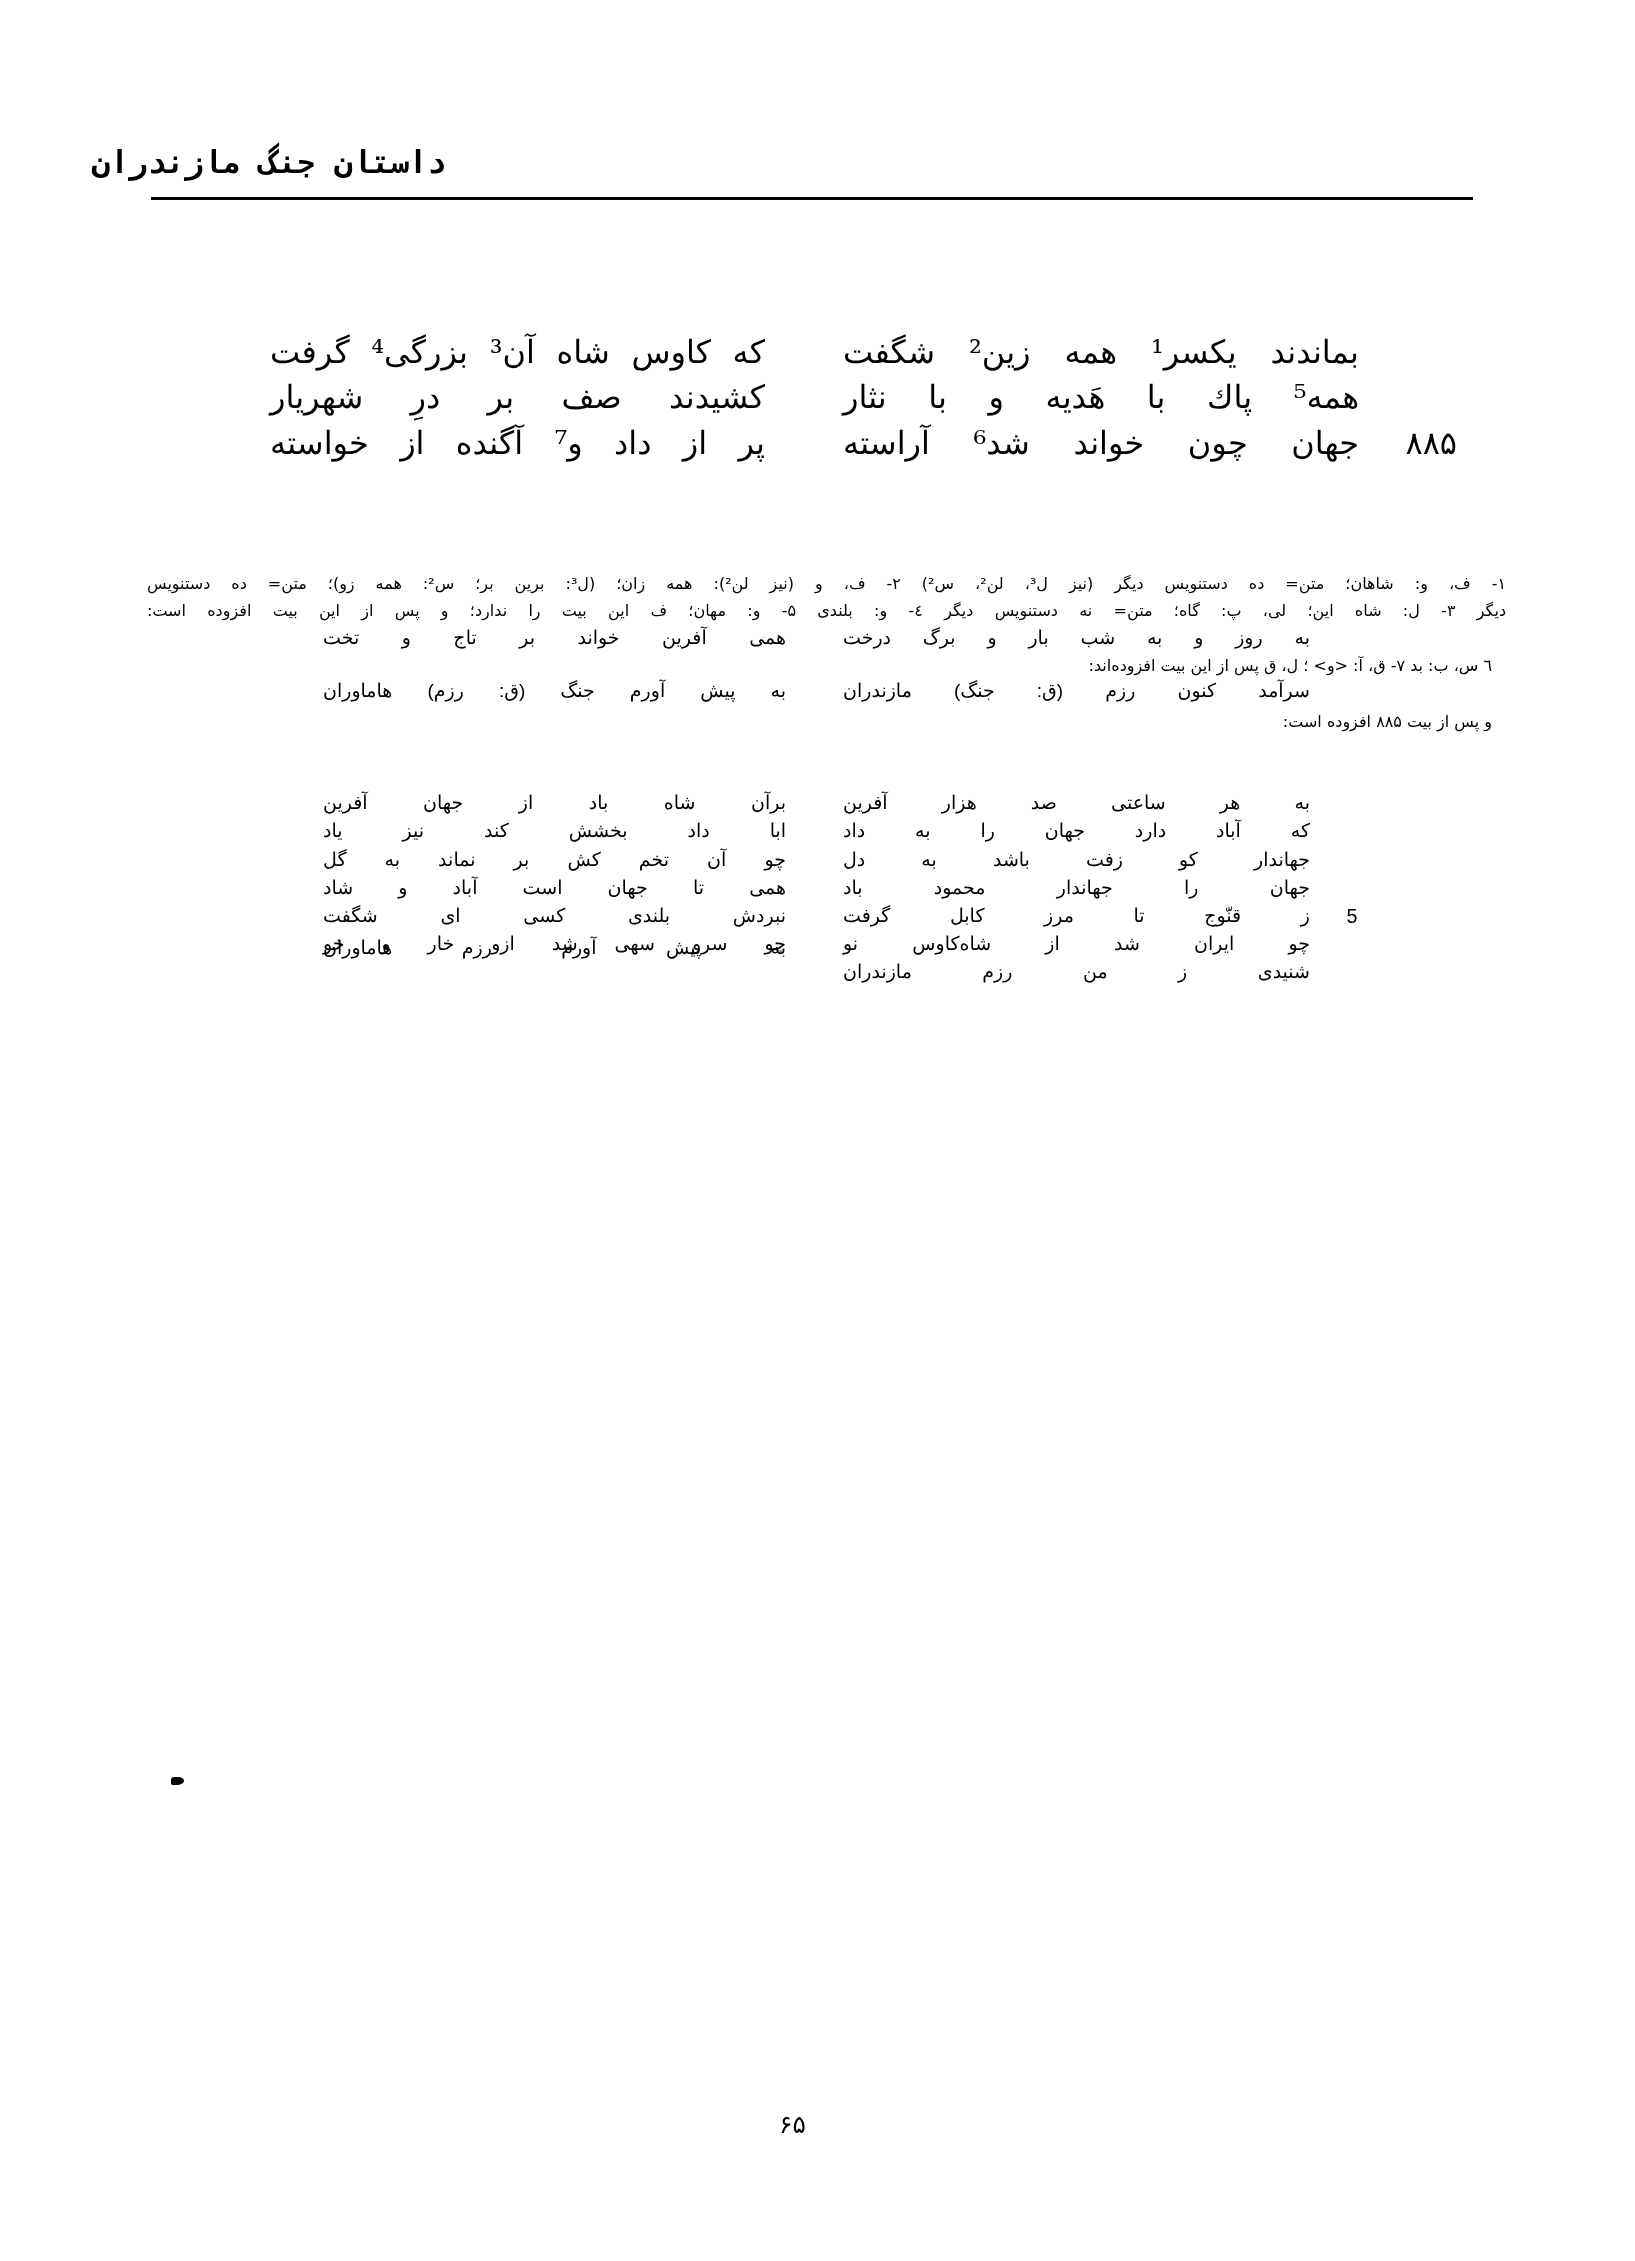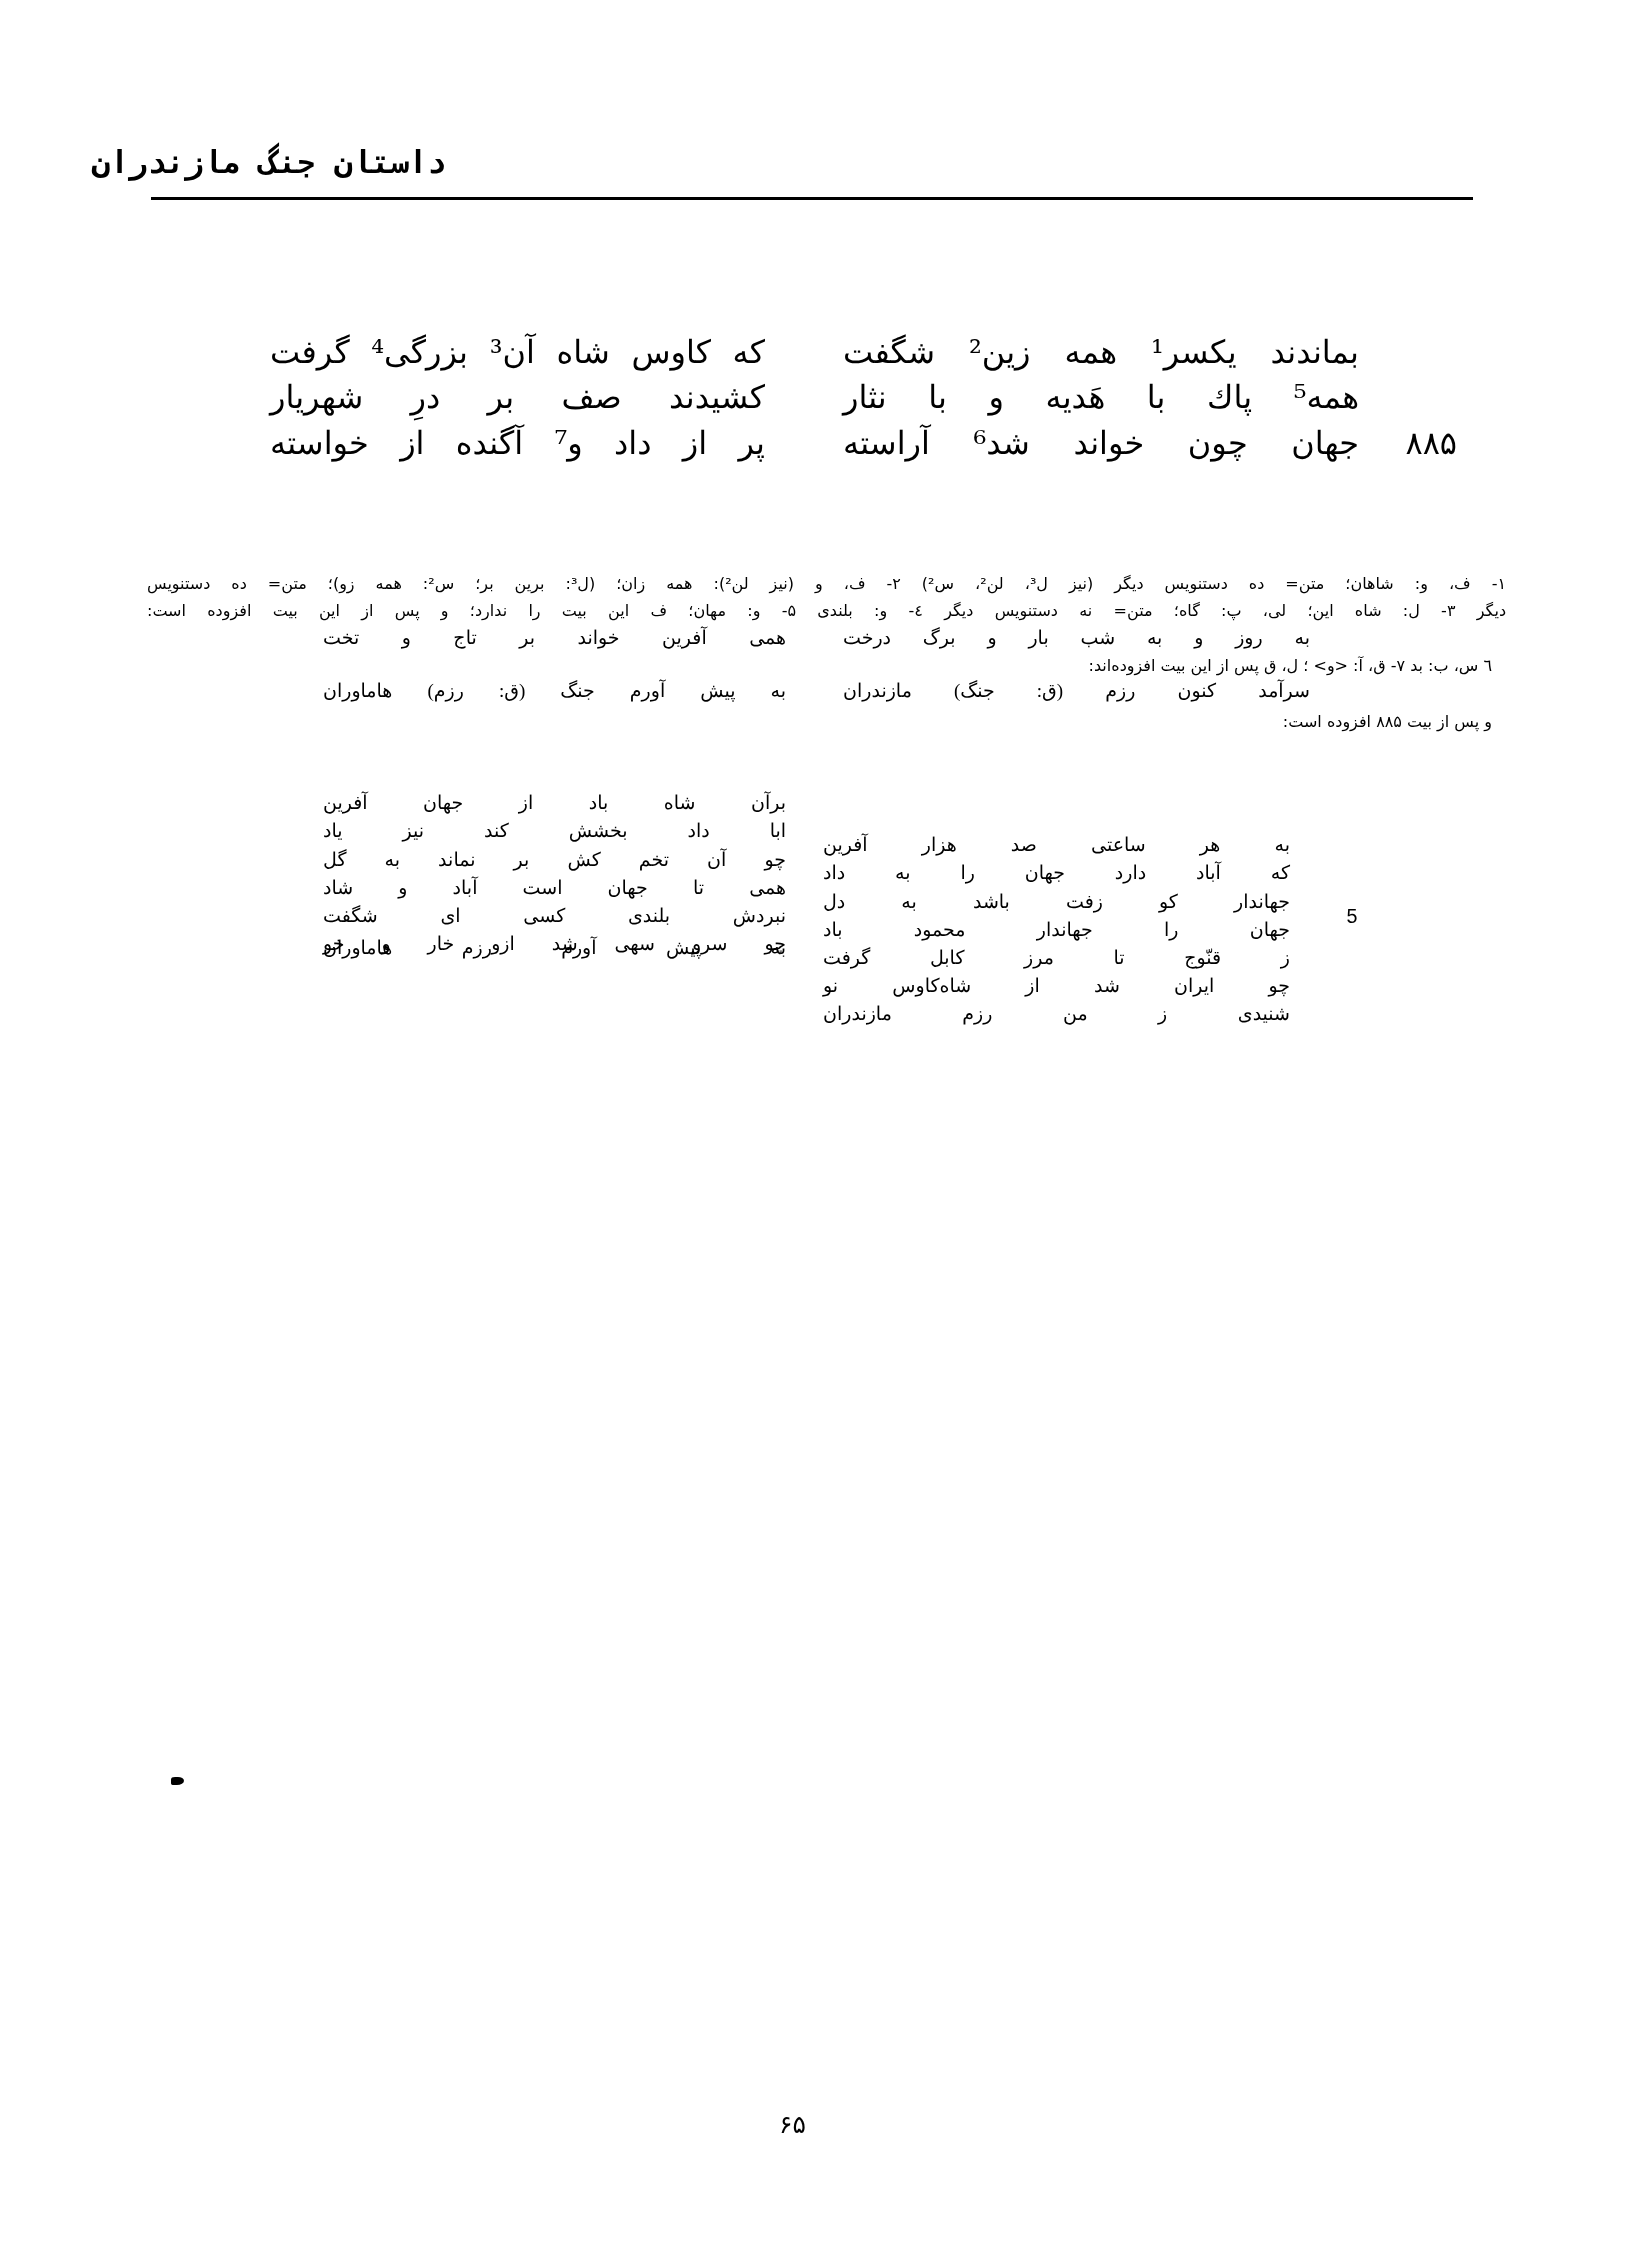--- a/index.html
+++ b/index.html
@@ -13,22 +13,22 @@
 
     .verse { font-family: "DejaVu Serif", serif; font-size: 32px; line-height: 46px; }
     .verse-r { left: 843px; width: 516px; text-align: justify; text-align-last: justify; }
     .verse-l { left: 270px; width: 495px; text-align: justify; text-align-last: justify; }
     .vnum { left: 1387px; width: 70px; text-align: right; font-family: "DejaVu Serif", serif; font-size: 32px; line-height: 46px; }
 
     .fn { font-family: "DejaVu Sans", sans-serif; font-size: 16px; line-height: 27px; }
     .fn-full { left: 147px; width: 1359px; text-align: justify; text-align-last: justify; }
     .fn-right { right: 144px; text-align: right; }
 
-    .fv { font-family: Liberation Serif, serif; font-size: 19px; line-height: 28px; }
-    .fv-r { left: 823px; width: 467px; text-align: justify; text-align-last: justify; margin-top: 42px; }
+    .fv { font-family: Liberation Sans, sans-serif; font-size: 19px; line-height: 28px; }
+    .fv-r { left: 843px; width: 467px; text-align: justify; text-align-last: justify; }
     .fv-l { left: 323px; width: 463px; text-align: justify; text-align-last: justify; }
     .fv-marker { left: 1338px; width: 28px; text-align: center; font-family: "Liberation Sans", sans-serif; font-size: 19.7px; line-height: 28px; }
 
     #page-number { left: 779px; top: 2110px; width: 77px; text-align: left;
                    font-family: "DejaVu Sans", sans-serif; font-size: 25px; }
     #speck { left: 171px; top: 1777px; width: 12.6px; height: 7.7px; background: #000;
              border-radius: 40% 60% 70% 30%; }
   </style>
 </head>
 <body>

